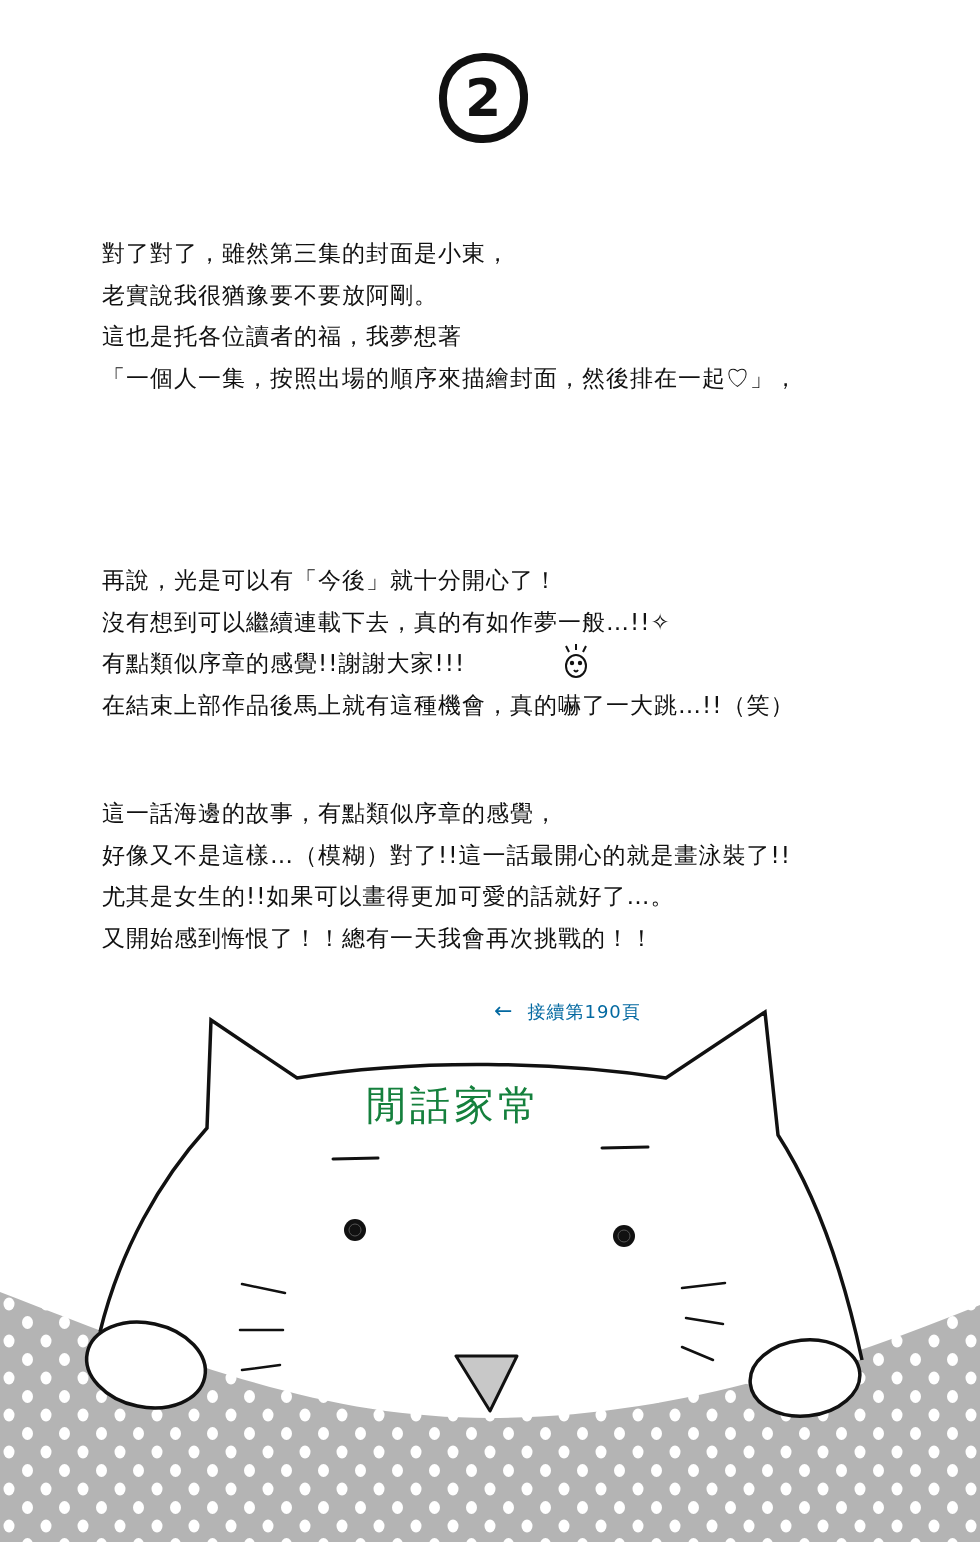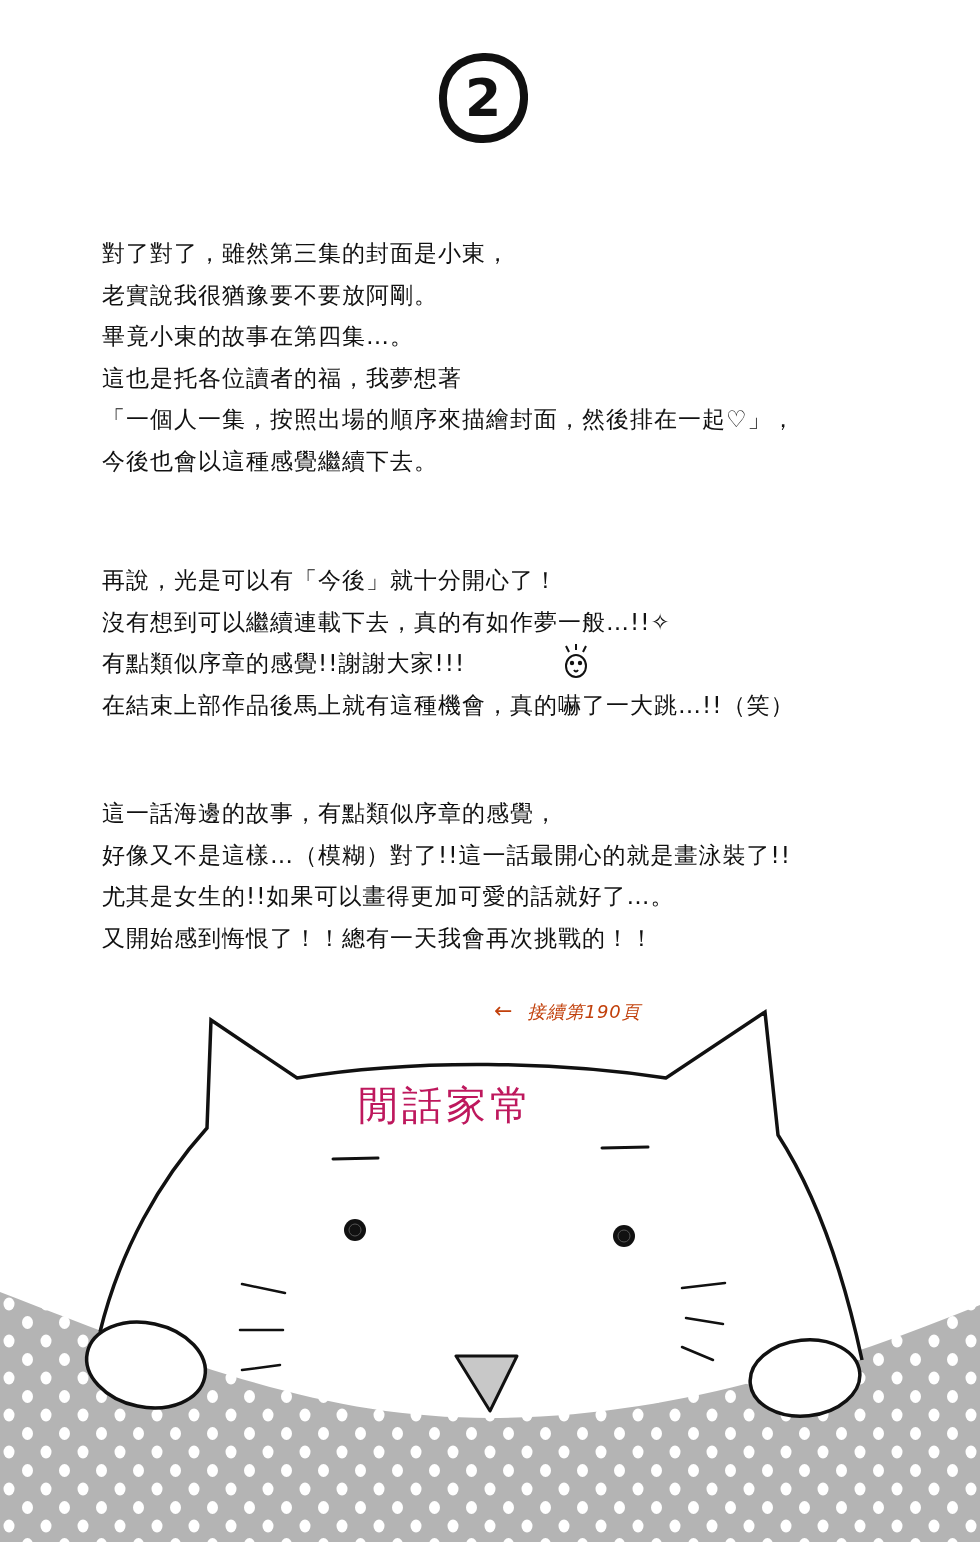--- a/index.html
+++ b/index.html
@@ -48,73 +48,70 @@
       width: 850px;
       font-size: 23px;
       letter-spacing: 1px;
       line-height: 41.5px;
       white-space: nowrap;
     }
     .text-block .line {
       display: block;
       height: 41.5px;
     }
-    .p1 { top: 233px; }
+    .p1 { top: 233px; font-family: Liberation Serif, serif; }
     .p2 { top: 560px; }
     .p3 { top: 765px; margin-top: 28px; }
     .continue-note {
       position: absolute;
       left: 494px;
       top: 998px;
       font-size: 18px;
       letter-spacing: 1px;
       white-space: nowrap;
-      color: #c2410c;
-      font-style: italic;
+      color: #0369a1;
     }
     .continue-note .arrow {
       display: inline-block;
       margin-right: 14px;
       font-size: 22px;
     }
     .art {
       position: absolute;
       left: 0; top: 0;
       width: 980px; height: 1542px;
       pointer-events: none;
     }
     .section-title {
       position: absolute;
-      left: 358px;
+      left: 366px;
       top: 1078px;
       font-size: 40px;
       letter-spacing: 4px;
-      color: #be185d;
+      color: #15803d;
       white-space: nowrap;
     }
   </style>
 </head>
 <body>
 
 <div class="page">
 
   <div class="chapter-mark">
     <svg viewBox="0 0 90 92">
       <path d="M45 5 C70 4, 87 22, 86 47 C85 72, 66 88, 43 87 C18 86, 4 68, 5 44 C6 20, 22 6, 45 5 Z" fill="none" stroke="#111" stroke-width="8" stroke-linejoin="round"></path>
     </svg>
     <div class="chapter-num">2</div>
   </div>
 
   <div class="text-block p1">
     <span class="line">對了對了，雖然第三集的封面是小東，</span>
     <span class="line">老實說我很猶豫要不要放阿剛。</span>
-    <span class="line">畢竟小東的故事在第四集…。</span>
     <span class="line">這也是托各位讀者的福，我夢想著</span>
     <span class="line">「一個人一集，按照出場的順序來描繪封面，然後排在一起♡」，</span>
-    <span class="line">今後也會以這種感覺繼續下去。</span>
   </div>
 
   <div class="text-block p2">
     <span class="line">再說，光是可以有「今後」就十分開心了！</span>
     <span class="line">沒有想到可以繼續連載下去，真的有如作夢一般…!!✧</span>
     <span class="line">有點類似序章的感覺!!謝謝大家!!!</span>
     <span class="line">在結束上部作品後馬上就有這種機會，真的嚇了一大跳…!!（笑）</span>
   </div>
 
   <svg class="art" viewBox="0 0 980 1542">

